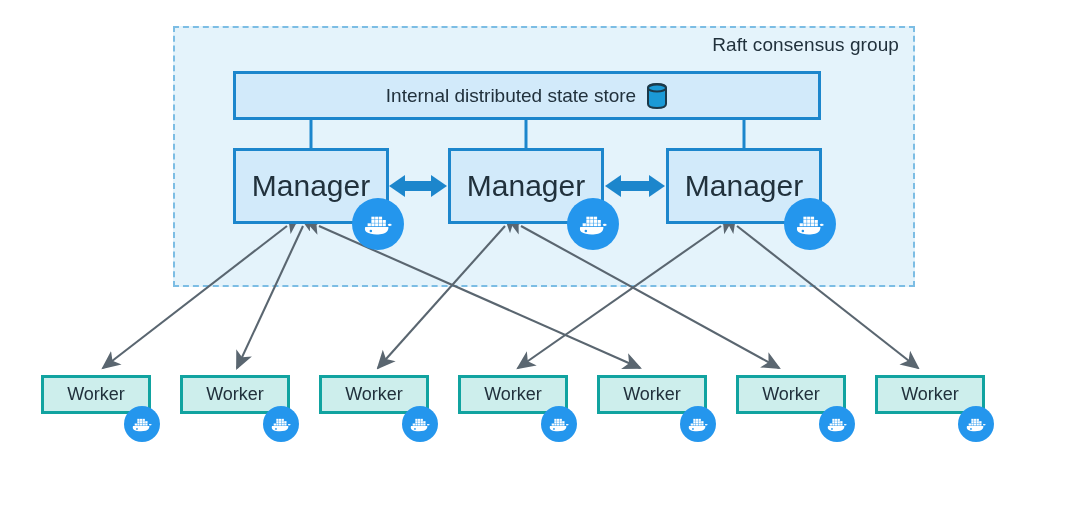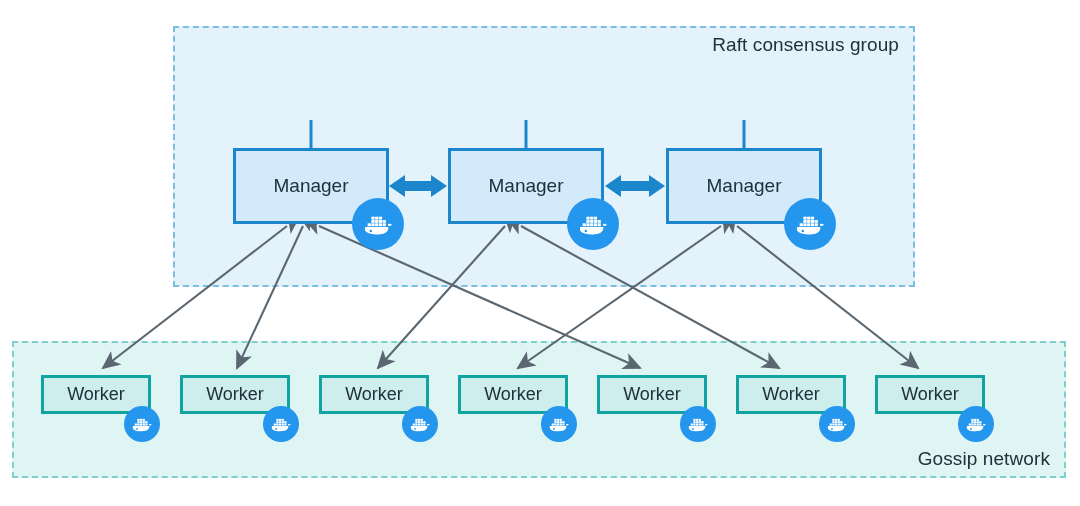--- a/index.html
+++ b/index.html
@@ -61,21 +61,21 @@
     left:233px; top:71px; width:588px; height:49px;
     background:#d2eafa;
     border:3px solid #1c86cc;
     font-size:19px;
     gap:10px;
   }
   .mgr-box{
     width:156px; height:76px;
     background:#d2eafa;
     border:3px solid #1c86cc;
-    font-size:19px;
+    font-size:30px;
     top:148px;
   }
   .wrk-box{
     width:110px; height:39px;
     background:#cdeeec;
     border:3px solid #11a3a0;
     font-size:18px;
     top:375px;
   }
 
@@ -96,23 +96,20 @@
 </style>
 </head>
 <body>
 
 <div id="canvas">
 
   <div class="zone zone-raft">
     <div class="zone-label raft-label">Raft consensus group</div>
   </div>
 
-  <div class="zone zone-gossip">
-    <div class="zone-label gossip-label">Gossip network</div>
-  </div>
 
   <svg id="wires" viewBox="0 0 1080 506" xmlns="http://www.w3.org/2000/svg">
     <defs>
       <marker id="mArrow" markerWidth="9" markerHeight="9" refX="8" refY="4.5" orient="auto" markerUnits="strokeWidth">
         <path d="M0,0.4 L9,4.5 L0,8.6 L2.3,4.5 Z" fill="#5a6670"></path>
       </marker>
       <marker id="mArrowStart" markerWidth="9" markerHeight="9" refX="1" refY="4.5" orient="auto-start-reverse" markerUnits="strokeWidth">
         <path d="M0,0.4 L9,4.5 L0,8.6 L2.3,4.5 Z" fill="#5a6670"></path>
       </marker>
     </defs>
@@ -140,20 +137,30 @@
       <line x1="287" y1="226" x2="103" y2="368"></line>
       <line x1="303" y1="226" x2="237" y2="368"></line>
       <line x1="319" y1="226" x2="640" y2="368"></line>
       <line x1="505" y1="226" x2="378" y2="368"></line>
       <line x1="521" y1="226" x2="779" y2="368"></line>
       <line x1="721" y1="226" x2="518" y2="368"></line>
       <line x1="737" y1="226" x2="918" y2="368"></line>
     </g>
   </svg>
 
+  <div class="box store-box">
+    <span>Internal distributed state store</span>
+    <span class="db-icon">
+      <svg viewBox="0 0 22 26" width="22" height="26" xmlns="http://www.w3.org/2000/svg">
+        <path d="M2,5 C2,2.4 6,1 11,1 C16,1 20,2.4 20,5 L20,21 C20,23.6 16,25 11,25
+                 C6,25 2,23.6 2,21 Z" fill="#1b9ad6" stroke="#1c3a4a" stroke-width="2"></path>
+        <ellipse cx="11" cy="5" rx="9" ry="3.6" fill="#1b9ad6" stroke="#1c3a4a" stroke-width="2"></ellipse>
+      </svg>
+    </span>
+  </div>
 
   <div class="box mgr-box" style="left:233px">
     <span>Manager</span>
   </div>
   <div class="docker-badge mgr-docker" style="left:352px; top:198px">
     <svg viewBox="0 0 40 40" width="34" height="34" xmlns="http://www.w3.org/2000/svg">
       <g fill="#ffffff">
         <rect x="12.2" y="11.4" width="3.8" height="3.4"></rect>
           <rect x="16.6" y="11.4" width="3.8" height="3.4"></rect>
         <rect x="21" y="11.4" width="3.8" height="3.4"></rect>

